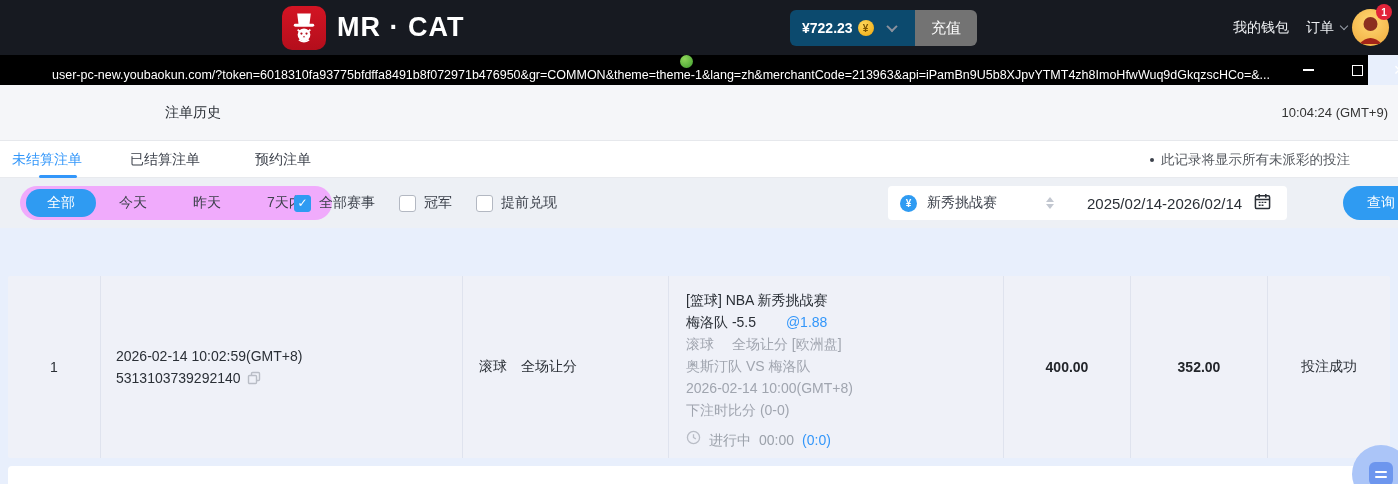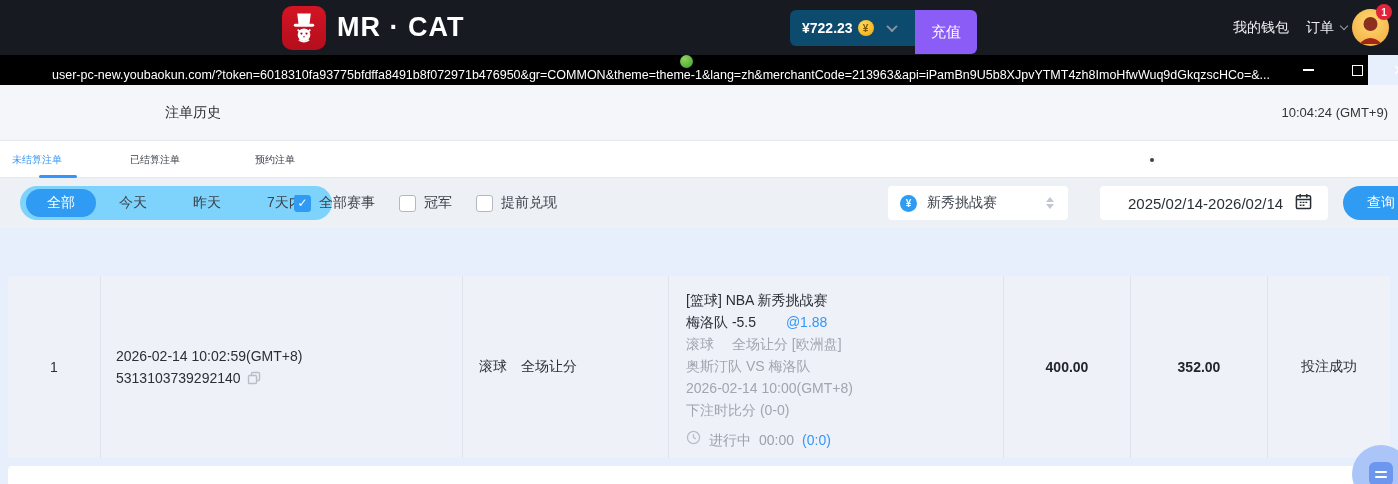--- a/index.html
+++ b/index.html
@@ -9,21 +9,21 @@
 
   
   .topbar { position:absolute; left:0; top:0; width:1398px; height:55px; background:#171a21; }
   .brand { position:absolute; left:282px; top:5px; height:45px; display:flex; align-items:center; cursor:pointer; }
   .brand-icon { width:44px; height:44px; border-radius:10px; background:linear-gradient(#d31423,#b40e1c); display:flex; align-items:center; justify-content:center; }
   .brand-name { margin-left:11px; color:#fff; font-size:27px; font-weight:800; letter-spacing:1px; white-space:nowrap; }
   .balance-pill { position:absolute; left:790px; top:10px; width:125px; height:36px; background:#0c4a6e; border-radius:6px 0 0 6px; display:flex; align-items:center; cursor:pointer; }
   .balance-amt { color:#fff; font-size:14px; font-weight:700; margin-left:12px; }
   .coin { width:16px; height:16px; border-radius:50%; background:radial-gradient(circle at 35% 30%,#ffd85c,#f0a70a); color:#7a5200; font-size:10px; font-weight:700; display:flex; align-items:center; justify-content:center; margin-left:5px; }
   .chev { width:8px; height:8px; border-right:2px solid #8b919d; border-bottom:2px solid #8b919d; transform:rotate(45deg) translate(-1px,-1px); margin-left:14px; }
-  .deposit-btn { position:absolute; left:915px; top:10px; width:62px; height:44px; background:#8b5cf6; border:none; border-radius:0 6px 6px 0; color:#fff; font-size:15px; cursor:pointer; font-family:inherit; }
+  .deposit-btn { position:absolute; left:915px; top:10px; width:62px; height:36px; background:#737373; border:none; border-radius:0 6px 6px 0; color:#fff; font-size:15px; cursor:pointer; font-family:inherit; }
   .top-link { position:absolute; top:0; height:55px; display:flex; align-items:center; color:#eef0f3; font-size:14px; cursor:pointer; white-space:nowrap; }
   .wallet-link { left:1233px; }
   .orders-link { left:1306px; }
   .chev-sm { width:6px; height:6px; border-right:1.5px solid #9aa0ab; border-bottom:1.5px solid #9aa0ab; transform:rotate(45deg); margin-left:7px; margin-top:-3px; }
   .avatar { position:absolute; left:1352px; top:9px; width:37px; height:37px; border-radius:50%; background:radial-gradient(circle at 50% 35%,#ffd873,#f0a93c); overflow:hidden; cursor:pointer; }
   .avatar svg { display:block; margin:5px auto 0; }
   .badge { position:absolute; left:1376px; top:4px; min-width:16px; height:16px; border-radius:8px; background:#e2243a; color:#fff; font-size:10px; font-weight:700; display:flex; align-items:center; justify-content:center; }
 
   
   .urlbar { position:absolute; left:0; top:55px; width:1368px; height:30px; background:#000; display:flex; align-items:center;flex-direction:column; }
@@ -34,45 +34,45 @@
   .win-max { left:1344px; } .win-max i { display:block; width:11px; height:11px; border:1.5px solid #fff; }
   .win-close { left:1386px; color:#fff; font-size:14px; font-style:normal; }
 
   
   .pageheader { position:absolute; left:0; top:85px; width:1398px; height:55px; background:#f5f6f9; }
   .page-title { position:absolute; left:165px; top:0; height:55px; display:flex; align-items:center; font-size:14px; color:#2a2f36; }
   .clock { position:absolute; right:10px; top:0; height:55px; display:flex; align-items:center; font-size:13px; color:#333; }
 
   
   .tabsrow { position:absolute; left:0; top:140px; width:1398px; height:38px; background:#fff; border-top:1px solid #e6e8ec; border-bottom:1px solid #e8eaee; }
-  .tab { position:absolute; top:0; height:37px; display:flex; align-items:center; font-size:10px; color:#3c414b; cursor:pointer; }
+  .tab { position:absolute; top:0; height:37px; display:flex; align-items:center; font-size:14px; color:#3c414b; cursor:pointer; }
   .tab.active { color:#3296fa; }
   .tab-underline { position:absolute; left:27px; bottom:0; width:38px; height:3px; border-radius:2px; background:#3296fa; }
   .tab1 { left:12px; } .tab2 { left:130px; } .tab3 { left:255px; }
   .note { position:absolute; right:0; top:0; height:37px; display:flex; align-items:center; font-size:13.5px; color:#55595f; white-space:nowrap; left:1150px; }
   .note .dot { width:4px; height:4px; border-radius:50%; background:#3c414b; margin-right:7px; flex:none; }
 
   
   .filterrow { position:absolute; left:0; top:178px; width:1398px; height:50px; background:#edf0f5; }
-  .seg { position:absolute; left:20px; top:8px; height:34px; background:#7dd3fc; border-radius:17px; display:flex; align-items:center; padding:0 6px; }
+  .seg { position:absolute; left:20px; top:8px; height:34px; background:#f0abfc; border-radius:17px; display:flex; align-items:center; padding:0 6px; }
   .seg-item { height:28px; display:flex; align-items:center; padding:0 23px; font-size:14px; color:#3c414b; cursor:pointer; border-radius:14px; }
   .seg-item.active { background:#2f9bf2; color:#fff; padding:0 21px; }
   .cbgroup { position:absolute; left:294px; top:0; height:50px; display:flex; align-items:center; gap:24px; }
   .cb { display:flex; align-items:center; cursor:pointer; }
   .cb-box { width:17px; height:17px; border-radius:3px; border:1px solid #b3b8c2; background:#fff; display:flex; align-items:center; justify-content:center; }
   .cb-box.checked { background:#2f9bf2; border-color:#2f9bf2; color:#fff; font-size:12px; font-weight:700; }
   .cb-label { margin-left:8px; font-size:14px; color:#3c414b; }
   .sort-select { position:absolute; left:888px; top:8px; width:180px; height:34px; background:#fff; border-radius:4px; display:flex; align-items:center; cursor:pointer; }
   .coin-blue { width:17px; height:17px; border-radius:50%; background:#2f9bf2; color:#fff; font-size:10px; font-weight:700; display:flex; align-items:center; justify-content:center; margin-left:12px; }
   .sort-label { margin-left:10px; font-size:14px; color:#3c414b; }
   .sort-arrows { margin-left:auto; margin-right:14px; display:flex; flex-direction:column; gap:2px; }
   .sort-arrows i { display:block; width:0; height:0; border-left:4px solid transparent; border-right:4px solid transparent; }
   .arrow-up { border-bottom:5px solid #c2c7d0; }
   .arrow-down { border-top:5px solid #c2c7d0; }
-  .date-input { position:absolute; left:1100px; top:8px; width:228px; height:34px; background:#fff; border-radius:4px; display:flex; align-items:center; cursor:pointer; }
+  .date-input { position:absolute; left:1059px; top:8px; width:228px; height:34px; background:#fff; border-radius:4px; display:flex; align-items:center; cursor:pointer; }
   .date-text { margin-left:28px; font-size:15px; color:#2a2f36; }
   .cal-icon { margin-left:12px; }
   .search-btn { position:absolute; left:1343px; top:8px; width:76px; height:34px; border:none; border-radius:17px; background:#2f9bf2; color:#fff; font-size:14px; cursor:pointer; font-family:inherit; }
 
   
   .thead { position:absolute; left:8px; top:234px; width:1382px; height:32px; background:#fdfdfe; border-radius:4px; display:grid; grid-template-columns:92px 362px 206px 335px 127px 137px 1fr; align-items:center; font-size:13px; color:#3c414b; }
   .th-center { text-align:center; }
   .th-pad1 { padding-left:15px; } .th-pad2 { padding-left:16px; } .th-pad3 { padding-left:17px; }
   .trow { position:absolute; left:8px; top:276px; width:1382px; height:182px; background:#eff1f8; border-radius:2px; display:grid; grid-template-columns:92px 362px 206px 335px 127px 137px 1fr; }
   .td { display:flex; align-items:center; justify-content:center; font-size:14px; color:#2a2f36; }
@@ -161,20 +161,21 @@
       <span class="tab-underline"></span>
     </div>
     <div class="tab tab2">
       <span>已结算注单</span>
     </div>
     <div class="tab tab3">
       <span>预约注单</span>
     </div>
     <div class="note">
       <span class="dot"></span>
+      <span>此记录将显示所有未派彩的投注</span>
     </div>
   </div>
 
   <div class="filterrow">
     <div class="seg">
       <div class="seg-item active">全部</div>
       <div class="seg-item">今天</div>
       <div class="seg-item">昨天</div>
       <div class="seg-item">7天内</div>
     </div>

